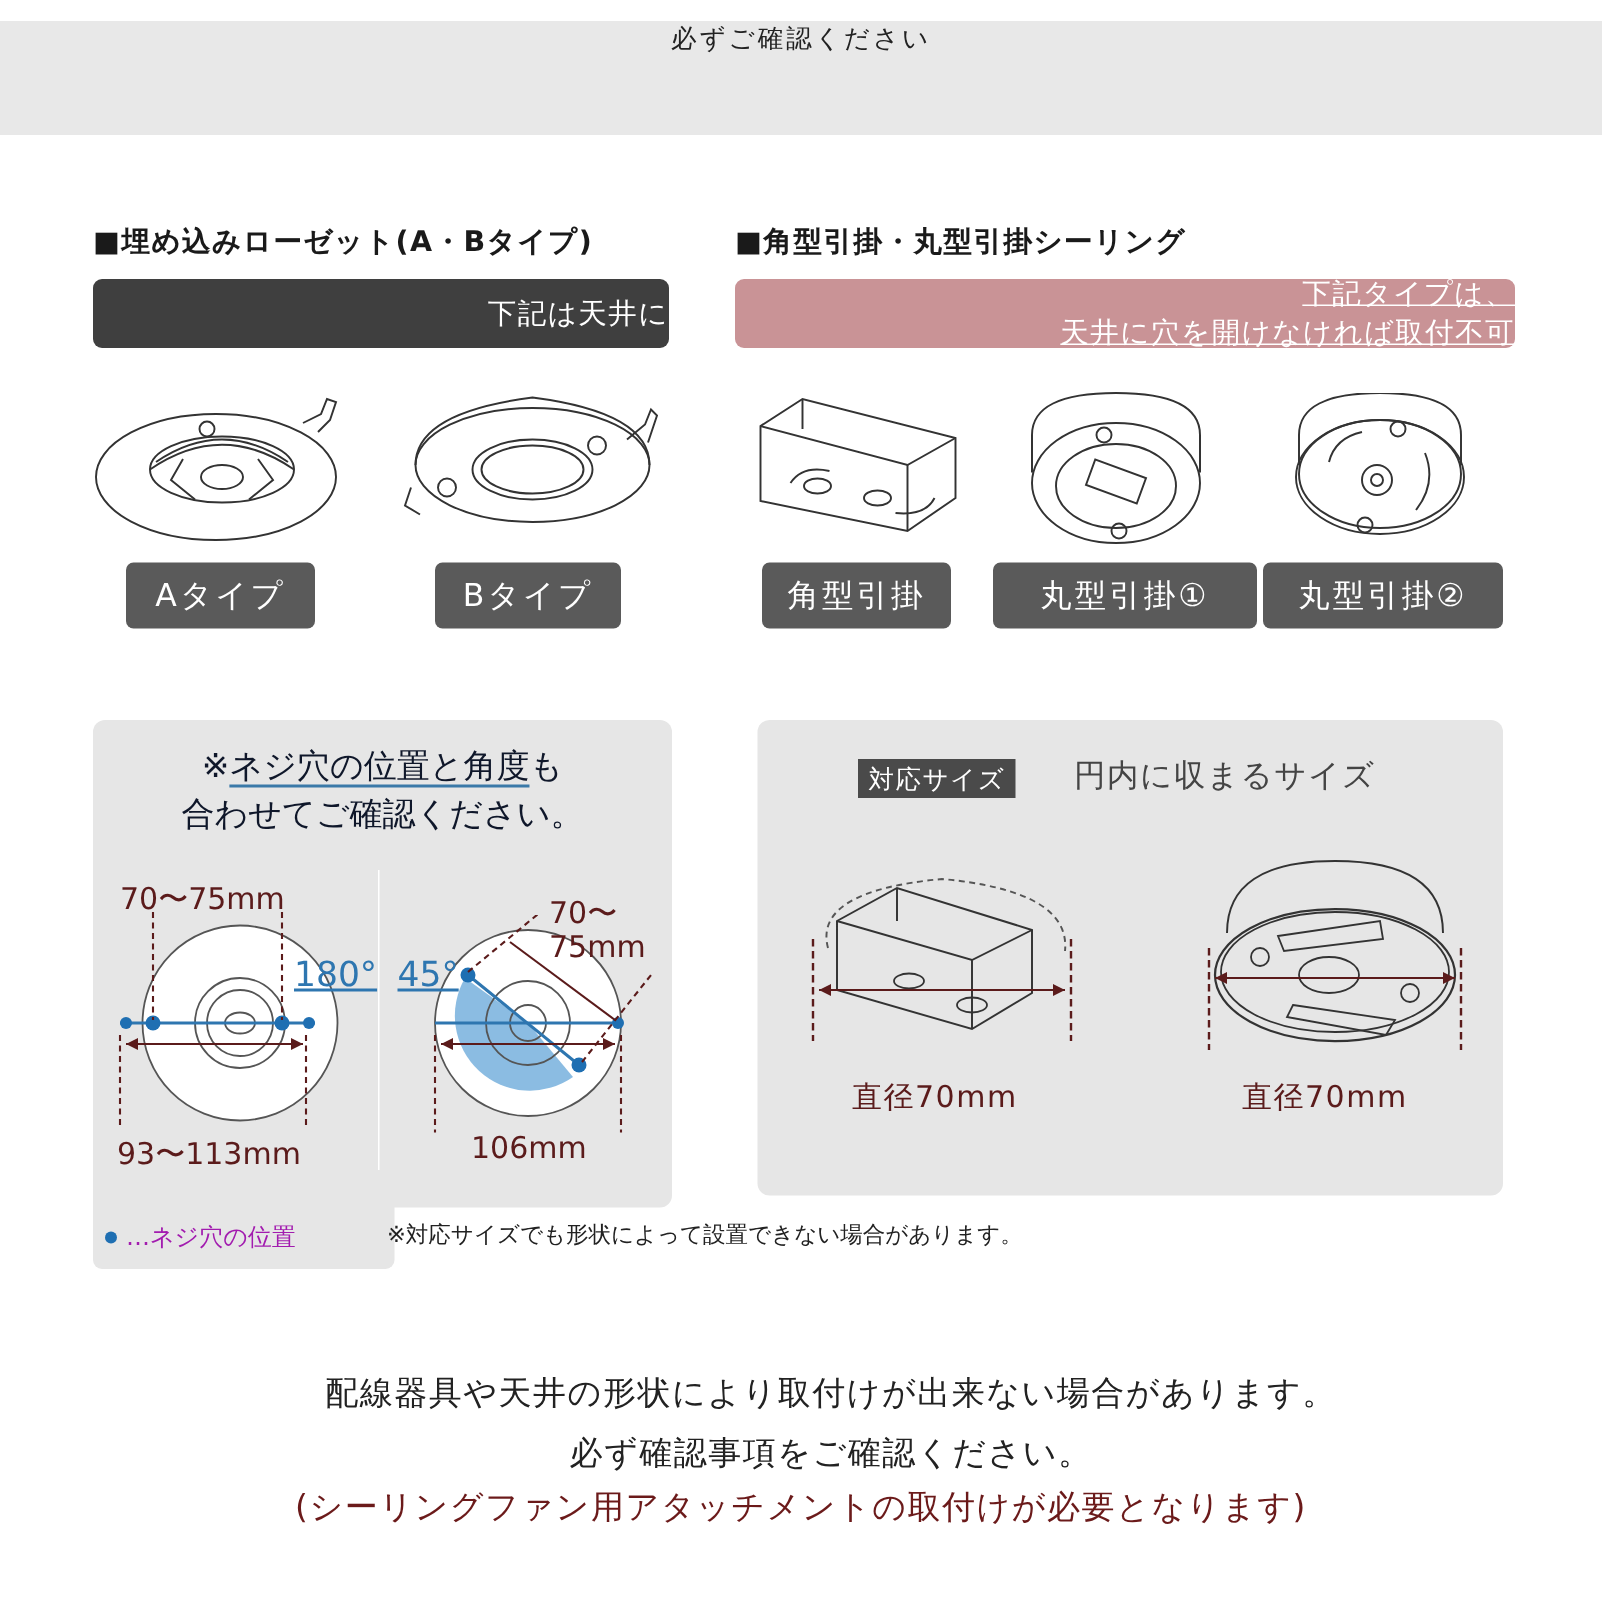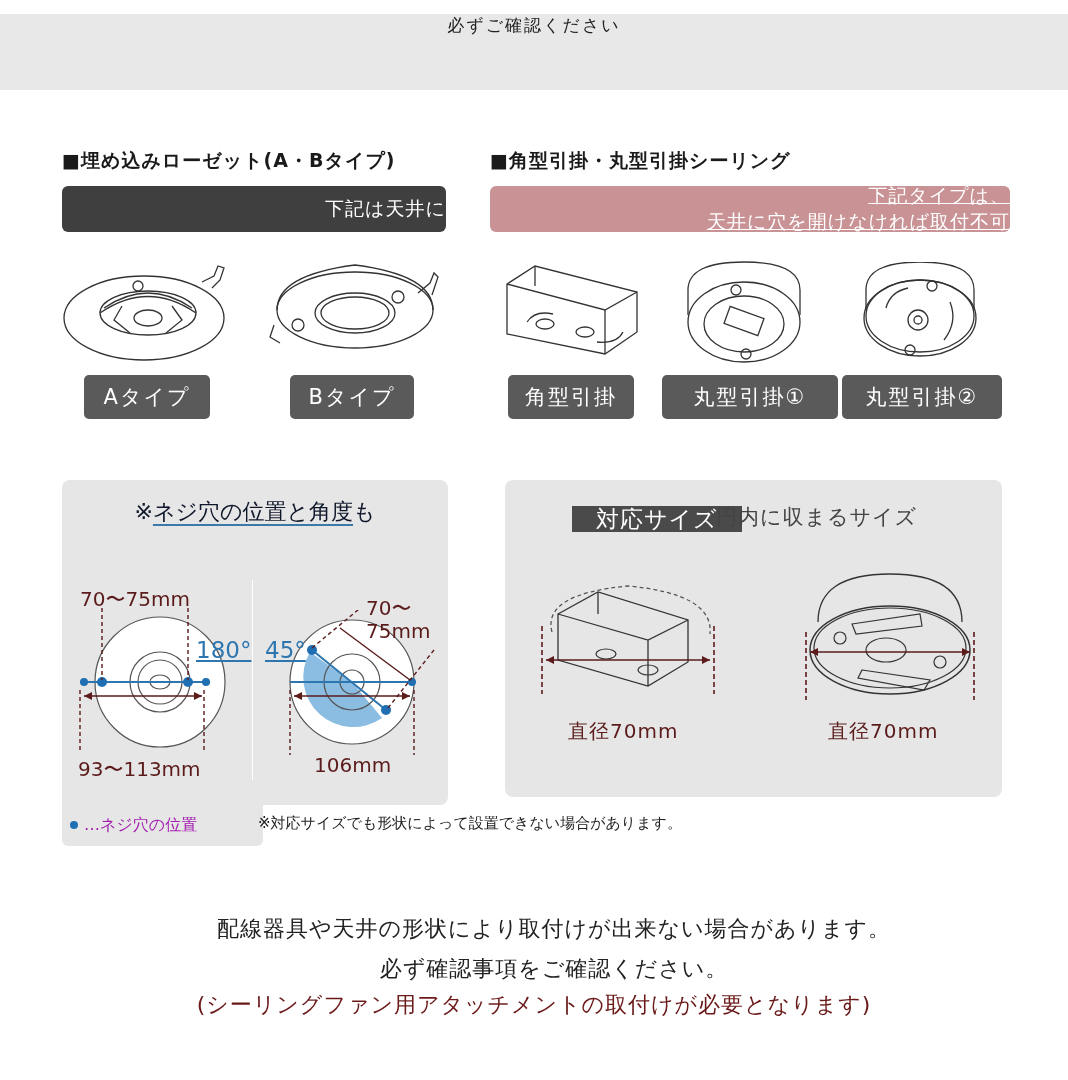--- a/index.html
+++ b/index.html
@@ -40,22 +40,22 @@
 
   .legend-chip {
     position: absolute; left: 62px; top: 804px; height: 42px; width: 201px;
     background: #e6e6e6; border-radius: 0 0 6px 6px; display: flex; align-items: center; padding-left: 8px;
     font-size: 16px; color: #a21caf;
   }
   .legend-dot { width: 8px; height: 8px; border-radius: 50%; background: #1f6fb2; margin-right: 6px; }
   .legend-note { position: absolute; left: 258px; top: 814px; font-size: 15px; color: #222; }
 
   .size-tag {
-    position: absolute; left: 572px; top: 506px; height: 26px; padding: 0 24px;
-    background: #4a4a4a; color: #fff; font-size: 23px; display: flex; align-items: center; letter-spacing: 1px;
+    position: absolute; left: 572px; top: 506px; height: 26px; padding: 0 7px;
+    background: #4a4a4a; color: #fff; font-size: 17px; display: flex; align-items: center; letter-spacing: 1px;
   }
   .size-desc { position: absolute; left: 716px; top: 503px; font-size: 21px; color: #444; letter-spacing: 1px; }
   .diam { position: absolute; font-size: 20px; color: #5b1b1b; letter-spacing: 1px; }
 
   .footer-line { position: absolute; left: 0; width: 1068px; text-align: center; font-size: 22px; letter-spacing: 1px; }
   .footer-line.dark { color: #222; padding-left: 40px; }
   .footer-line.red { color: #6b1a1a; }
 </style>
 </head>
 <body>
@@ -141,20 +141,21 @@
     <circle cx="72" cy="24" r="5"></circle>
     <circle cx="50" cy="88" r="5"></circle>
   </g>
 </svg>
 <div class="type-label" style="left:842px; top:375px; width:160px;">丸型引掛②</div>
 
 <div class="panel" style="left:62px; top:480px; width:386px; height:325px; border-radius:8px 8px 8px 0;">
   <div class="screw-note" style="top:16px;">
     <span>※</span><span class="u">ネジ穴の位置と角度</span><span>も</span>
   </div>
+  <div class="screw-note" style="top:48px;">合わせてご確認ください。</div>
   <div style="position:absolute; left:190px; top:100px; width:1px; height:200px; background:#fff;"></div>
 </div>
 
 <svg class="illus" style="left:72px; top:600px;" width="180" height="160" viewBox="0 0 180 160">
   <g fill="none">
     <circle cx="88" cy="82" r="65" fill="#fff" stroke="#555" stroke-width="1.2"></circle>
     <circle cx="88" cy="82" r="30" stroke="#555" stroke-width="1.2"></circle>
     <circle cx="88" cy="82" r="22" stroke="#555" stroke-width="1.2"></circle>
     <ellipse cx="88" cy="82" rx="10" ry="7" stroke="#555" stroke-width="1.2"></ellipse>
     <line x1="8" y1="82" x2="138" y2="82" stroke="#2e76b0" stroke-width="2"></line>

